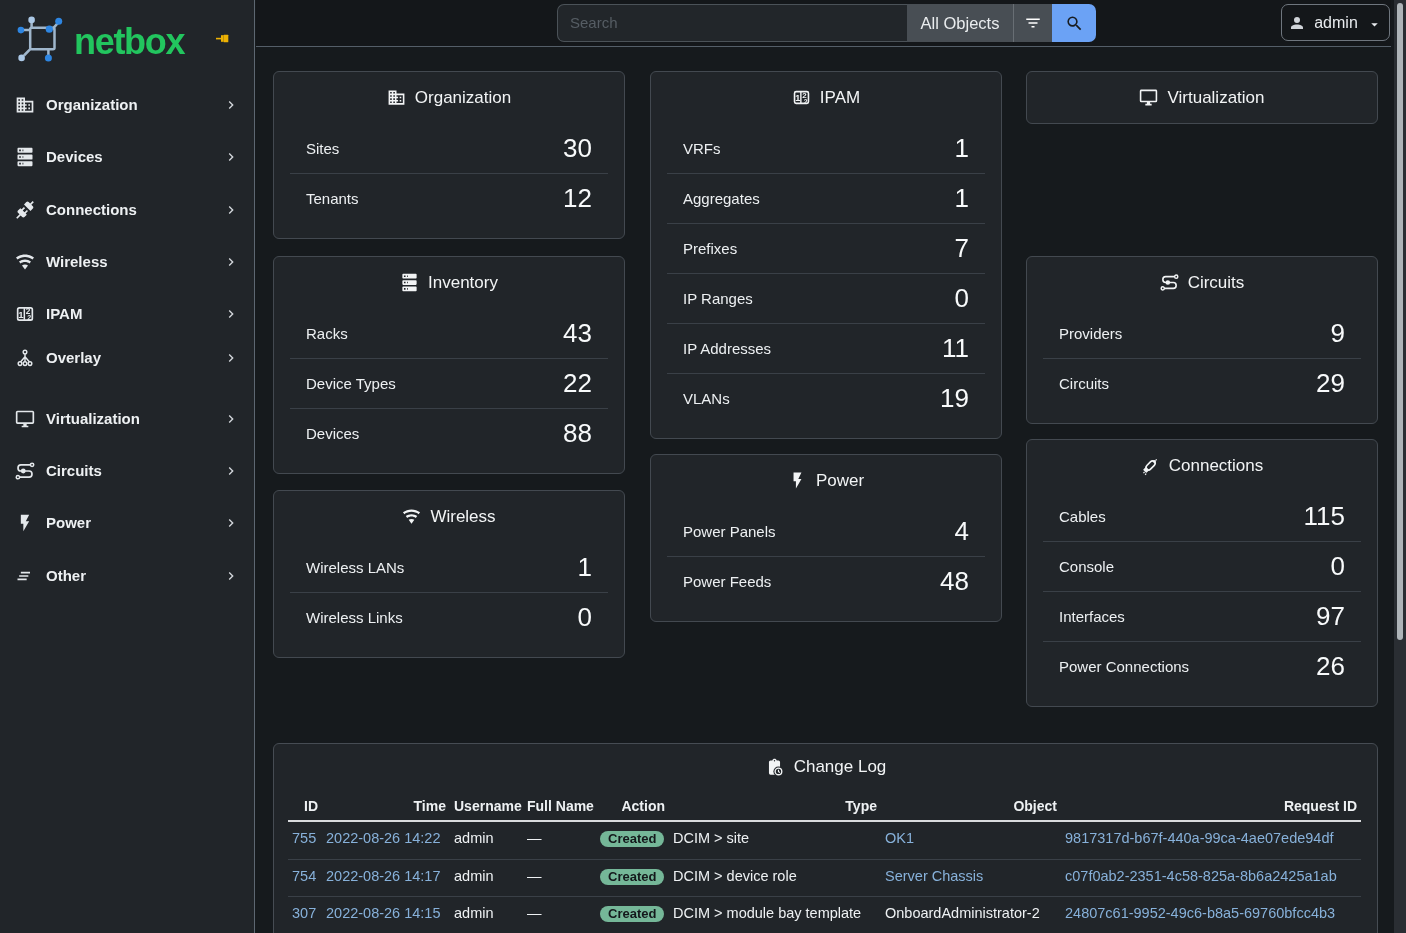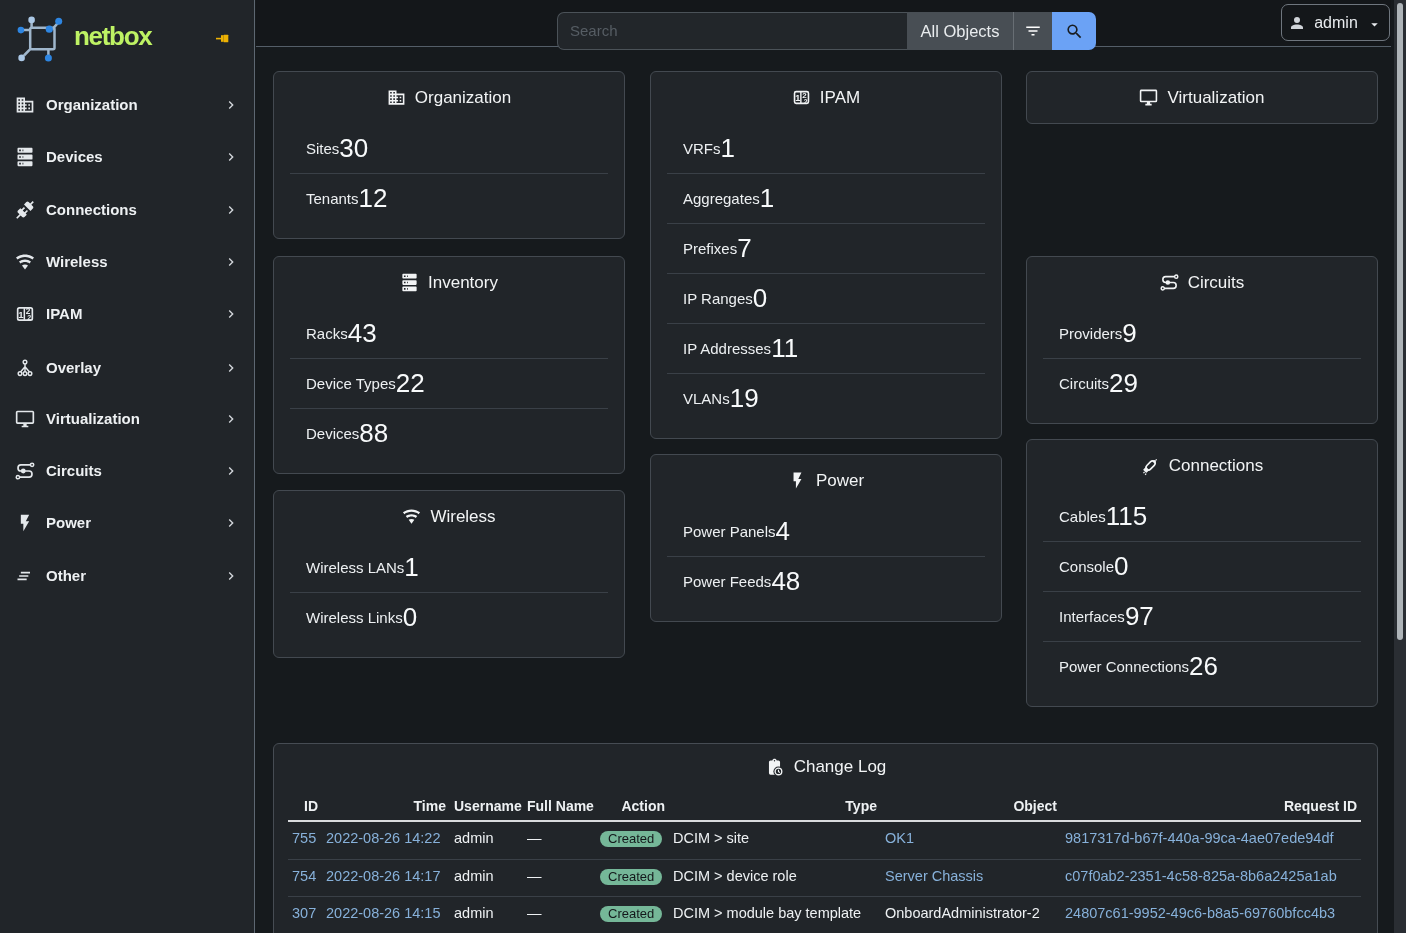--- a/index.html
+++ b/index.html
@@ -11,58 +11,58 @@
   background:#212529; border-right:1px solid #5d6771; }
 .navitem { position:absolute; left:0; width:255px; height:44px; }
 .navitem .nicon { position:absolute; left:15px; top:12px; width:20px; height:20px; color:#e4e8eb; }
 .navitem .nlabel { position:absolute; left:46px; top:0; height:44px; line-height:44px;
   font-size:15px; font-weight:bold; color:#eef1f3; }
 .navitem .nchev { position:absolute; right:16px; top:14px; width:16px; height:16px; color:#d4d8dc; }
 svg { display:block; }
 
 #topbar { position:absolute; left:256px; top:0; width:1135px; height:47px;
   background:#14171a; border-bottom:1px solid #545e68; }
-#searchgrp { position:absolute; left:301px; top:12px; height:38px; display:flex; }
+#searchgrp { position:absolute; left:301px; top:4px; height:38px; display:flex; }
 #searchinput { width:350px; height:38px; background:#22262a; border:1px solid #4b5258;
   border-right:none; border-radius:7px 0 0 7px; color:#565d64; font-size:15px;
   line-height:36px; padding-left:12px; }
 #allobj { width:106px; height:38px; background:#484e54; color:#e9ecee; font-size:16.5px;
   line-height:38px; text-align:center; }
 #filterbtn { width:39px; height:38px; background:#484e54; border-left:1px solid #686e74;
   display:flex; align-items:flex-start; justify-content:center; color:#fff; }
 #filterbtn svg { margin-top:10px; }
 #magbtn { width:44px; height:38px; background:#6ba2f5; border-radius:0 7px 7px 0;
   display:flex; align-items:center; justify-content:center; color:#181c20; }
 #adminbtn { position:absolute; left:1025px; top:4px; width:109px; height:37px;
   border:1px solid #6f767e; border-radius:7px; display:flex; align-items:center;
   justify-content:center; gap:8px; color:#e8ebee; font-size:16px; }
 
 .card { position:absolute; width:352px; background:#212529;
   border:1px solid #434950; border-radius:6px; }
 .chead { height:51px; display:flex; align-items:center; justify-content:center;
   gap:9px; font-size:17px; color:#f2f4f5; }
 .chead svg { width:19px; height:19px; color:#f2f4f5; }
 .cbody { padding:0 16px 15px; }
-.srow { display:flex; align-items:center;
+.srow { display:flex; justify-content:space-between; align-items:center;
   height:50px; padding:0 16px; border-top:1px solid #3a4047; }
 .srow:first-child { border-top:none; }
 .slabel { font-size:15px; color:#edf0f2; }
 .sval { font-size:26px; color:#f8fafb; }
 
 #changelog { position:absolute; left:273px; top:743px; width:1105px; height:250px;
   background:#212529; border:1px solid #464c53; border-radius:6px; }
 #changelog .chead { height:46px;gap:10px; }
 #cltable { width:1073px; margin:0 16px 0 14px; border-collapse:collapse; table-layout:fixed; }
 #cltable th { text-align:right; font-size:14px; color:#eef1f3; padding:8px 4px 6px;
   border-bottom:2px solid #d9dbdd; white-space:nowrap; }
 #cltable td { font-size:14.5px; color:#eef1f3; padding:7px 4px 10px; line-height:19.5px; white-space:nowrap; }
 #cltable tr + tr td { border-top:1px solid #3a4047; }
 a.lnk { color:#87b1da; text-decoration:none; }
 .badge { display:inline-block; background:#75b798; color:#14181b; font-size:13px;
-  font-weight:normal; line-height:16px; padding:0 8px; border-radius:10px;
+  font-weight:bold; line-height:16px; padding:0 8px; border-radius:10px;
   margin:-3px 0; vertical-align:middle; }
 
 #sbtrack { position:absolute; left:1394px; top:0; width:12px; height:933px; background:#2a2e33; }
 #sbthumb { position:absolute; left:2.8px; top:3px; width:6.4px; height:637px;
   border-radius:3.2px; background:#aeb4b8; }
 </style>
 </head>
 <body>
 <div id="sidebar">
   <div id="logo">
@@ -71,21 +71,21 @@
           <rect x="16.2" y="13.7" width="24.3" height="21.5" rx="1.5"></rect>
           <path d="M17.6,13.7V7.5M16.2,16.1H9M38.2,15.3L44,8.8M16.2,35.2L10,41.5M34.4,35.2V41.5"></path>
         </g>
         <circle cx="17.6" cy="5.9" r="3.3" fill="#abc8e6"></circle>
         <circle cx="6.9" cy="16.1" r="3.3" fill="#2e86e2"></circle>
         <circle cx="44.7" cy="7.3" r="3.5" fill="#2e86e2"></circle>
         <circle cx="35.3" cy="15.2" r="3.6" fill="#2e86e2"></circle>
         <circle cx="7.6" cy="43.9" r="3.3" fill="#abc8e6"></circle>
         <circle cx="34.4" cy="43.9" r="3.5" fill="#2e86e2"></circle>
       </svg>
-      <div class="abs" style="left:74px;top:21px;font-size:26px;font-weight:bold;color:#bef264;letter-spacing:-1.3px">netbox</div>
+      <div class="abs" style="left:74px;top:21px;font-size:36px;font-weight:bold;color:#22c55e;letter-spacing:-1.3px">netbox</div>
       <svg class="abs" style="left:216px;top:34px" width="13" height="9" viewBox="0 0 13 9">
         <rect x="0" y="3.8" width="5" height="1.6" fill="#edb203"></rect>
         <rect x="5" y="1.2" width="2.6" height="6.6" fill="#edb203"></rect>
         <rect x="7.6" y="0.7" width="4.7" height="7.6" rx="0.6" fill="#edb203"></rect>
       </svg>
     </div>
   <div id="nav">
       <div class="navitem" style="top:83px">
         <span class="nicon">
           <svg width="20" height="20" viewBox="0 0 24 24" fill="currentColor">
@@ -148,21 +148,21 @@
             <text x="17.2" y="19.6" font-size="8.5" font-weight="bold" text-anchor="middle" fill="currentColor" font-family="Liberation Sans">2</text>
           </svg>
         </span>
         <span class="nlabel">IPAM</span>
         <span class="nchev">
           <svg width="16" height="16" viewBox="0 0 24 24" fill="currentColor">
             <path d="M8.59,16.58L13.17,12L8.59,7.41L10,6L16,12L10,18L8.59,16.58Z"></path>
           </svg>
         </span>
       </div>
-      <div class="navitem" style="top:346px">
+      <div class="navitem" style="top:336px">
         <span class="nicon">
           <svg width="20" height="20" viewBox="0 0 24 24" fill="none" stroke="currentColor" stroke-width="1.7">
             <circle cx="12" cy="4.8" r="2.2"></circle>
             <circle cx="6" cy="18.7" r="2.2"></circle>
             <circle cx="12" cy="18.7" r="2.2"></circle>
             <circle cx="18" cy="18.7" r="2.2"></circle>
             <path d="M12,7V10.4M12,10.4L6.6,16.7M12,10.4V16.4M12,10.4L17.4,16.7"></path>
           </svg>
         </span>
         <span class="nlabel">Overlay</span>

